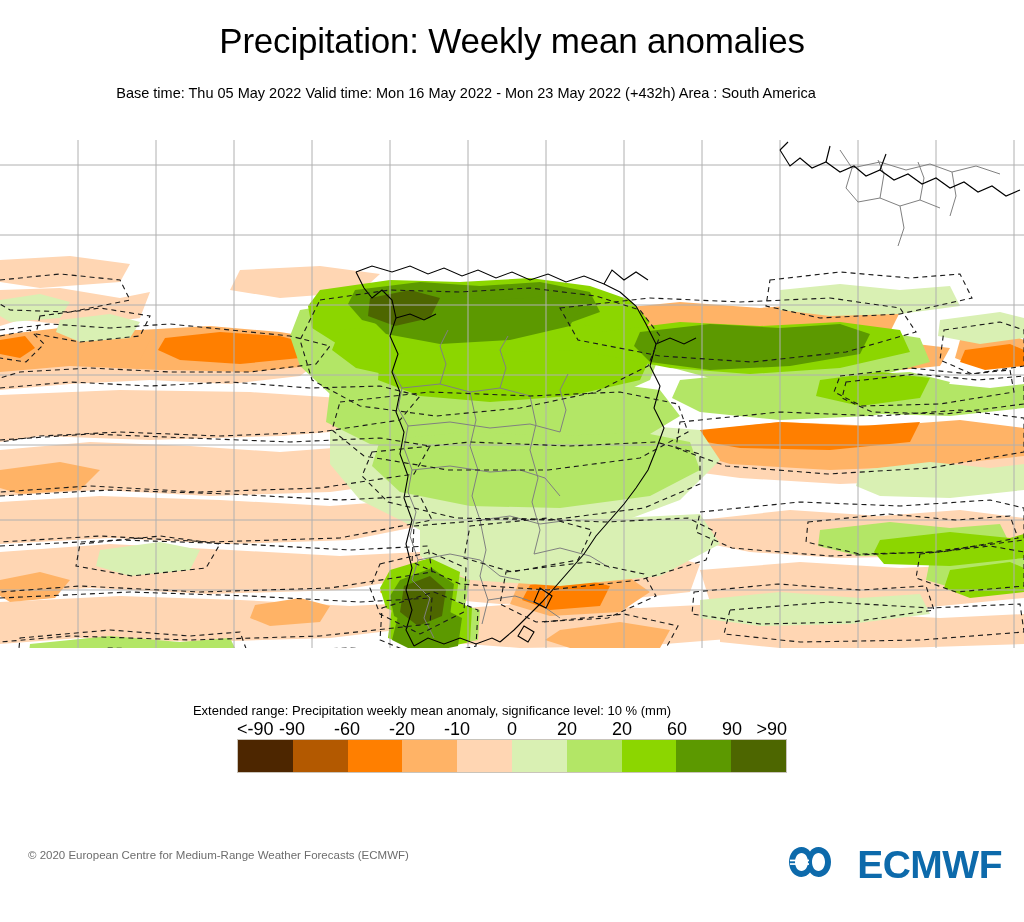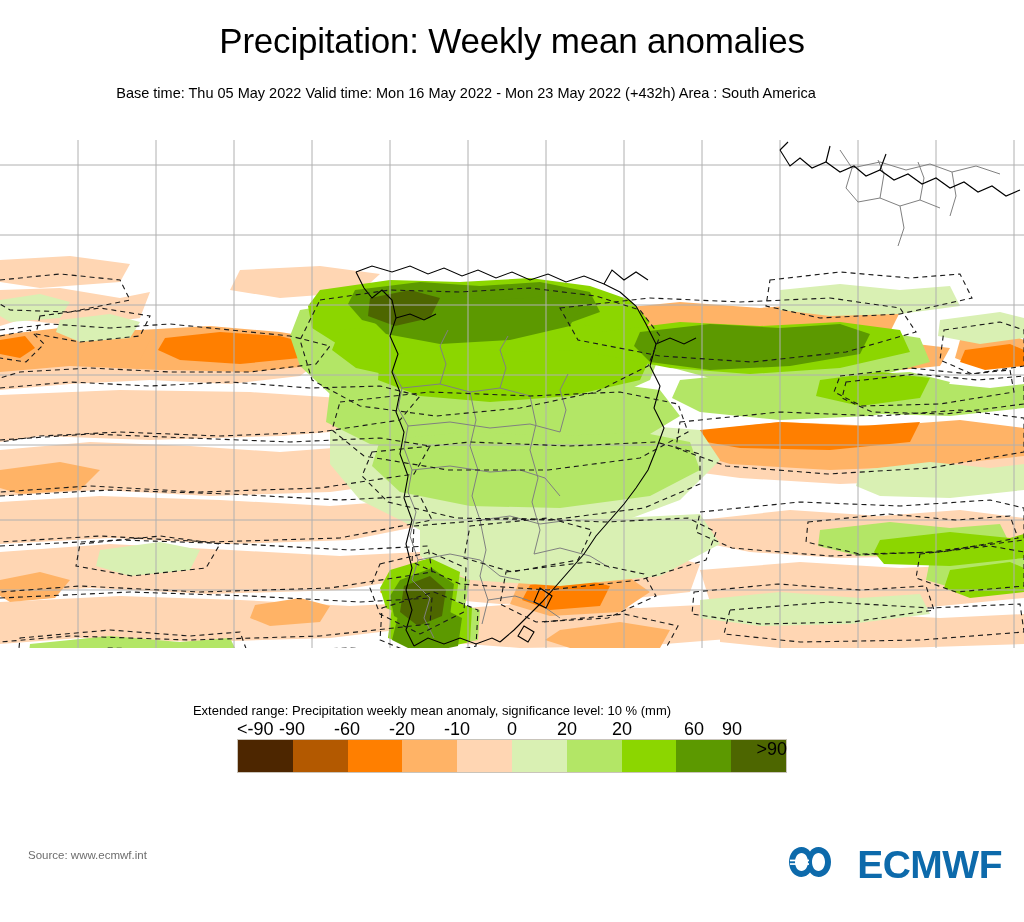--- a/index.html
+++ b/index.html
@@ -77,21 +77,21 @@
   }
   #colorbar-ticks .tick {
     position: absolute;
     top: 0;
     font-size: 18px;
     line-height: 15px;
     white-space: nowrap;
     transform: translateX(-50%);
   }
   #colorbar-ticks .tick.edge-left { transform: translateX(0); }
-  #colorbar-ticks .tick.edge-right { transform: translateX(-100%); margin-top: 20px; }
+  #colorbar-ticks .tick.edge-right { transform: translateX(-100%); }
   #colorbar {
     display: flex;
     width: 550px;
     height: 34px;
     border: 1px solid #c9c4bb;
     box-sizing: border-box;
   }
   #colorbar .band {
     flex: 1 1 0;
     height: 100%;
@@ -356,40 +356,40 @@
 <div id="colorbar-wrap">
   <div id="colorbar-ticks">
       <span class="tick edge-left" style="left: 0%;">&lt;-90</span>
       <span class="tick" style="left: 10%;">-90</span>
       <span class="tick" style="left: 20%; text-align: right;">-60</span>
       <span class="tick" style="left: 30%;">-20</span>
       <span class="tick" style="left: 40%;">-10</span>
       <span class="tick" style="left: 50%;">0</span>
       <span class="tick" style="left: 60%;">20</span>
       <span class="tick" style="left: 70%;">20</span>
-      <span class="tick" style="left: 80%; margin-left: 17px;">60</span>
+      <span class="tick" style="left: 80%;">60</span>
       <span class="tick" style="left: 90%;">90</span>
       <span class="tick edge-right" style="left: 100%;">&gt;90</span>
     </div>
   <div id="colorbar">
       <div class="band" style="background: rgb(77, 38, 0);"></div>
       <div class="band" style="background: rgb(179, 89, 0);"></div>
       <div class="band" style="background: rgb(255, 127, 0);"></div>
       <div class="band" style="background: rgb(255, 179, 102);"></div>
       <div class="band" style="background: rgb(255, 214, 179);"></div>
       <div class="band" style="background: rgb(217, 240, 179);"></div>
       <div class="band" style="background: rgb(179, 230, 102);"></div>
       <div class="band" style="background: rgb(140, 214, 0);"></div>
       <div class="band" style="background: rgb(92, 153, 0);"></div>
       <div class="band" style="background: rgb(77, 102, 0);"></div>
     </div>
 </div>
 
 <div id="footer-text">
-    <div>Source: www.ecmwf.int</div>
+    <div>© 2020 European Centre for Medium-Range Weather Forecasts (ECMWF)</div>
   </div>
 
 <div id="ecmwf-logo">
   <svg width="46" height="34" viewBox="0 0 46 34">
     <path d="M14.5,2 C7.5,2 2,8.6 2,17 C2,25.4 7.5,32 14.5,32 C18,32 21,30.3 23,27.6
              C25,30.3 28,32 31.5,32 C38.5,32 44,25.4 44,17 C44,8.6 38.5,2 31.5,2
              C28,2 25,3.7 23,6.4 C21,3.7 18,2 14.5,2 Z
              M14.5,8 C18.2,8 21,11.9 21,17 C21,22.1 18.2,26 14.5,26 C10.8,26 8,22.1 8,17
              C8,11.9 10.8,8 14.5,8 Z
              M31.5,8 C35.2,8 38,11.9 38,17 C38,22.1 35.2,26 31.5,26 C27.8,26 25,22.1 25,17

